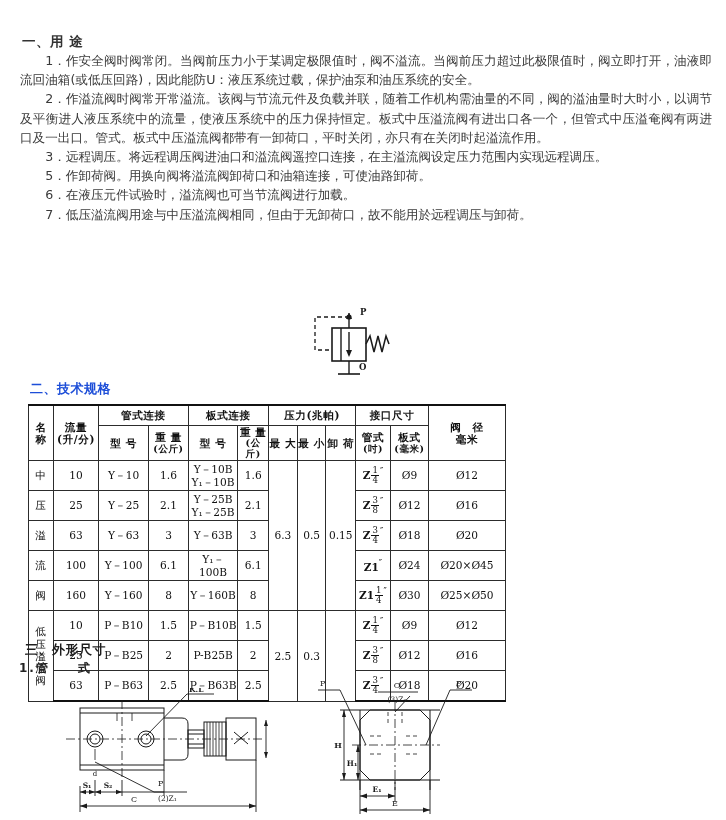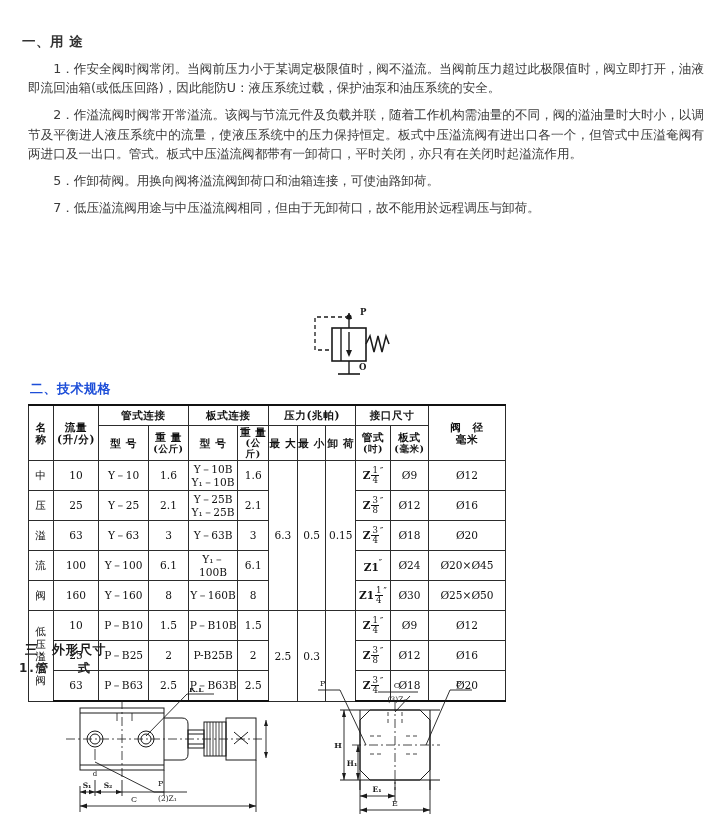--- a/index.html
+++ b/index.html
@@ -36,21 +36,21 @@
     position: absolute;
     left: 20px;
     top: 51px;
     width: 692px;
     font-size: 12.6px;
     line-height: 19.2px;
     color: #3a3a3a;
     text-align: justify;
   }
   .prose p {
-    margin: 8px;
+    margin: 0;
     text-indent: 2em;
   }
   .prose p.noindent { text-indent: 0; }
 
   
   #valve-symbol {
     position: absolute;
     left: 305px;
     top: 306px;
     width: 120px;
@@ -134,21 +134,23 @@
 </head>
 <body>
 
 <div class="page">
 
   <div class="sec-head" id="sec1-head">一、用 途</div>
 
   <div class="prose">
     <p>1．作安全阀时阀常闭。当阀前压力小于某调定极限值时，阀不溢流。当阀前压力超过此极限值时，阀立即打开，油液即流回油箱(或低压回路)，因此能防U：液压系统过载，保护油泵和油压系统的安全。</p>
     <p>2．作溢流阀时阀常开常溢流。该阀与节流元件及负载并联，随着工作机构需油量的不同，阀的溢油量时大时小，以调节及平衡进人液压系统中的流量，使液压系统中的压力保持恒定。板式中压溢流阀有进出口各一个，但管式中压溢奄阀有两进口及一出口。管式。板式中压溢流阀都带有一卸荷口，平时关闭，亦只有在关闭时起溢流作用。</p>
+    <p>3．远程调压。将远程调压阀进油口和溢流阀遥控口连接，在主溢流阀设定压力范围内实现远程调压。</p>
     <p>5．作卸荷阀。用换向阀将溢流阀卸荷口和油箱连接，可使油路卸荷。</p>
+    <p>6．在液压元件试验时，溢流阀也可当节流阀进行加载。</p>
     <p>7．低压溢流阀用途与中压溢流阀相同，但由于无卸荷口，故不能用於远程调压与卸荷。</p>
   </div>
 
   <svg id="valve-symbol" viewBox="0 0 120 82">
     <g stroke="#1a1a1a" fill="none" stroke-width="1.4">
 
       <rect x="27" y="22" width="34" height="33" stroke-width="1.6"></rect>
 
       <line x1="36" y1="22" x2="36" y2="55"></line>
 

